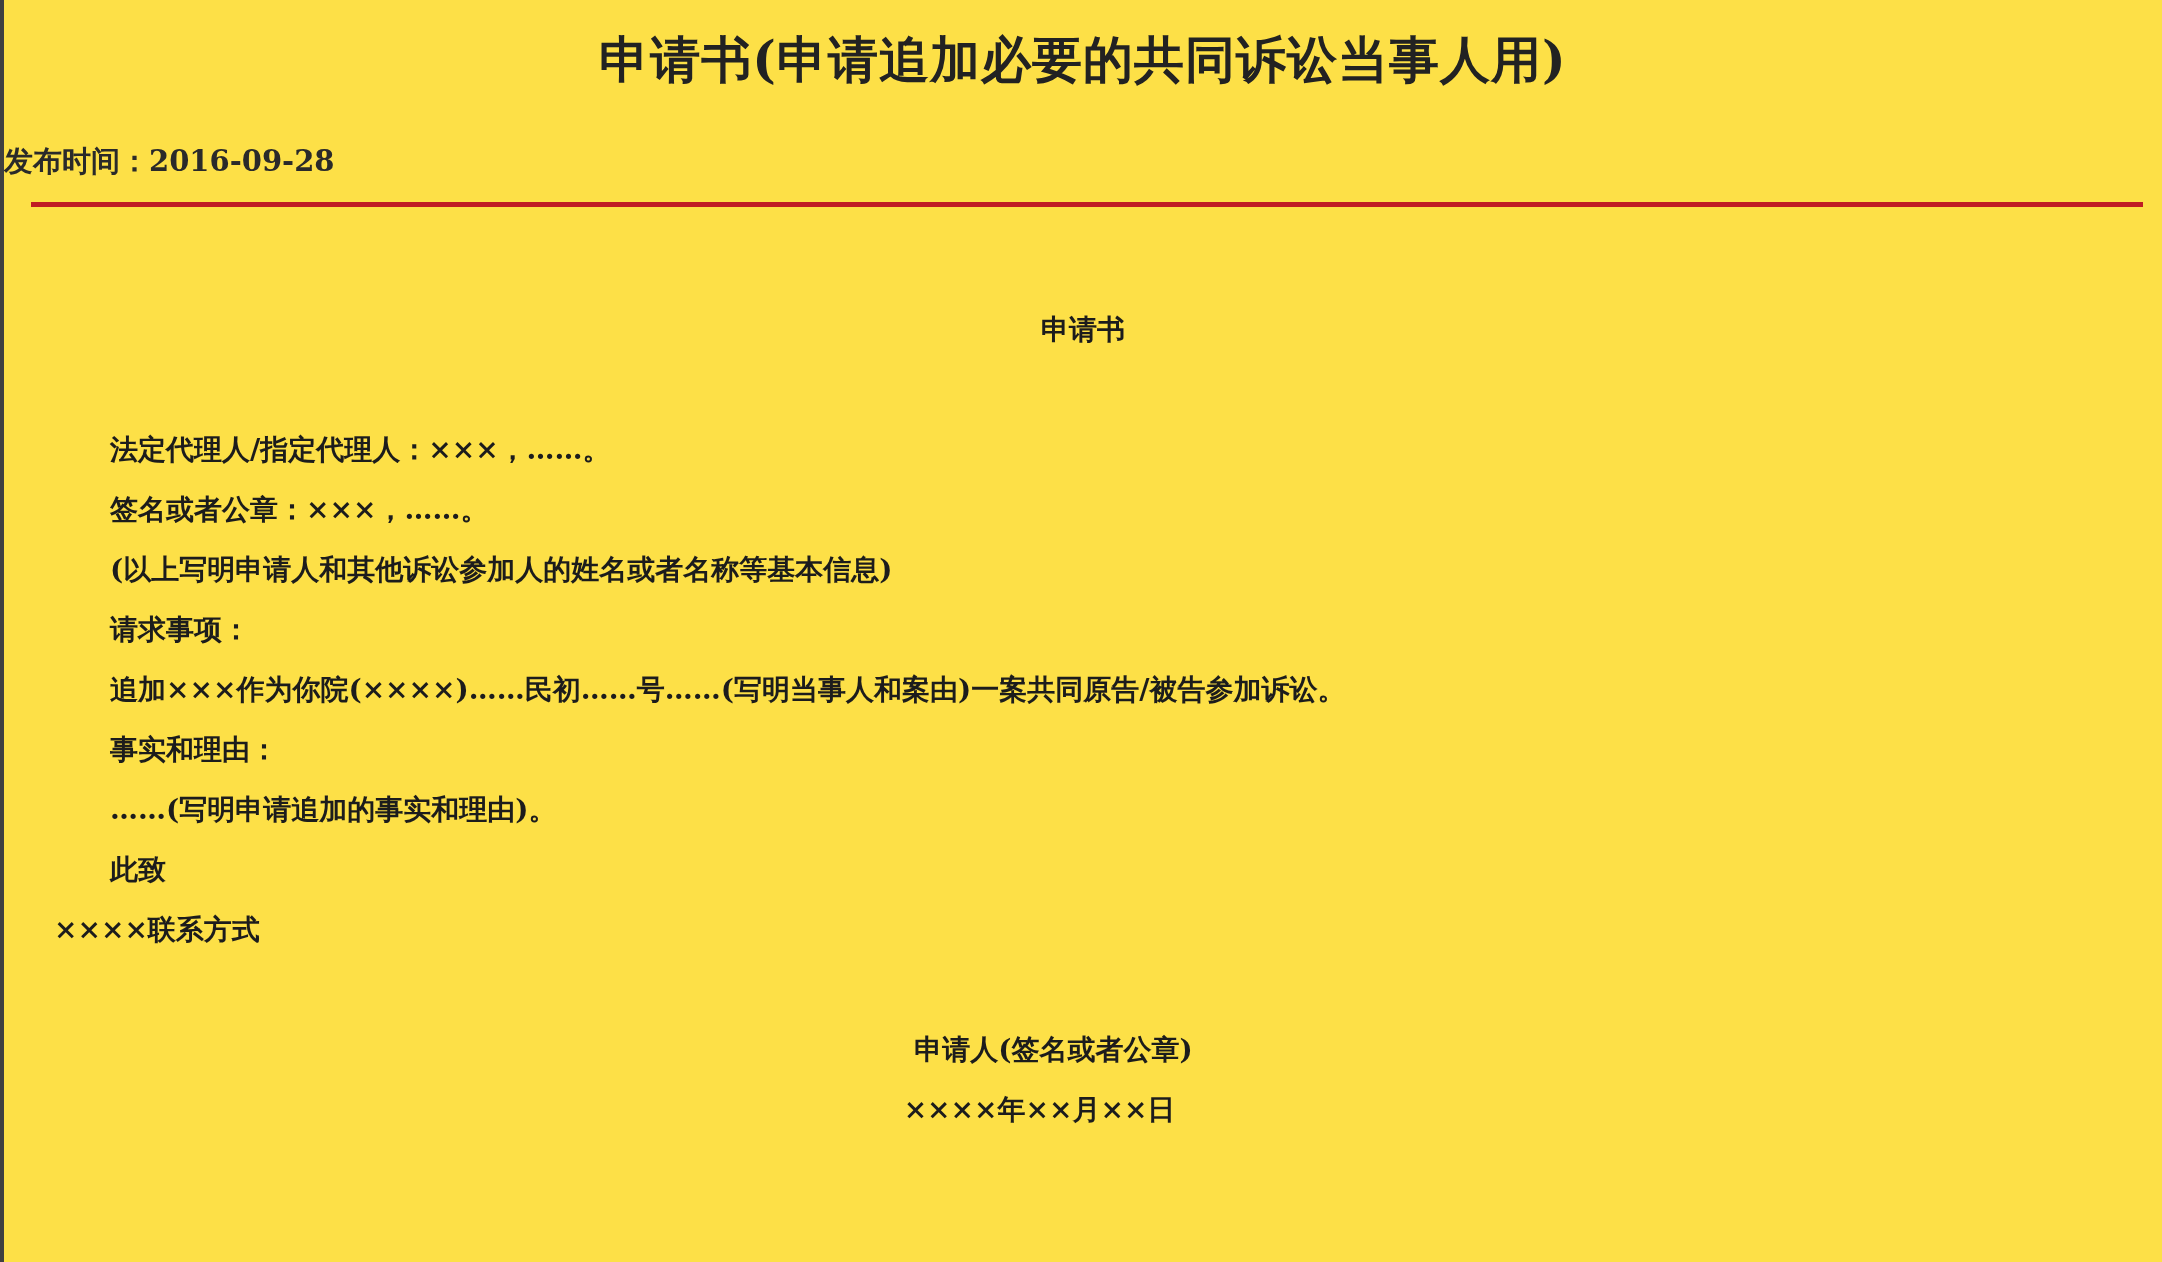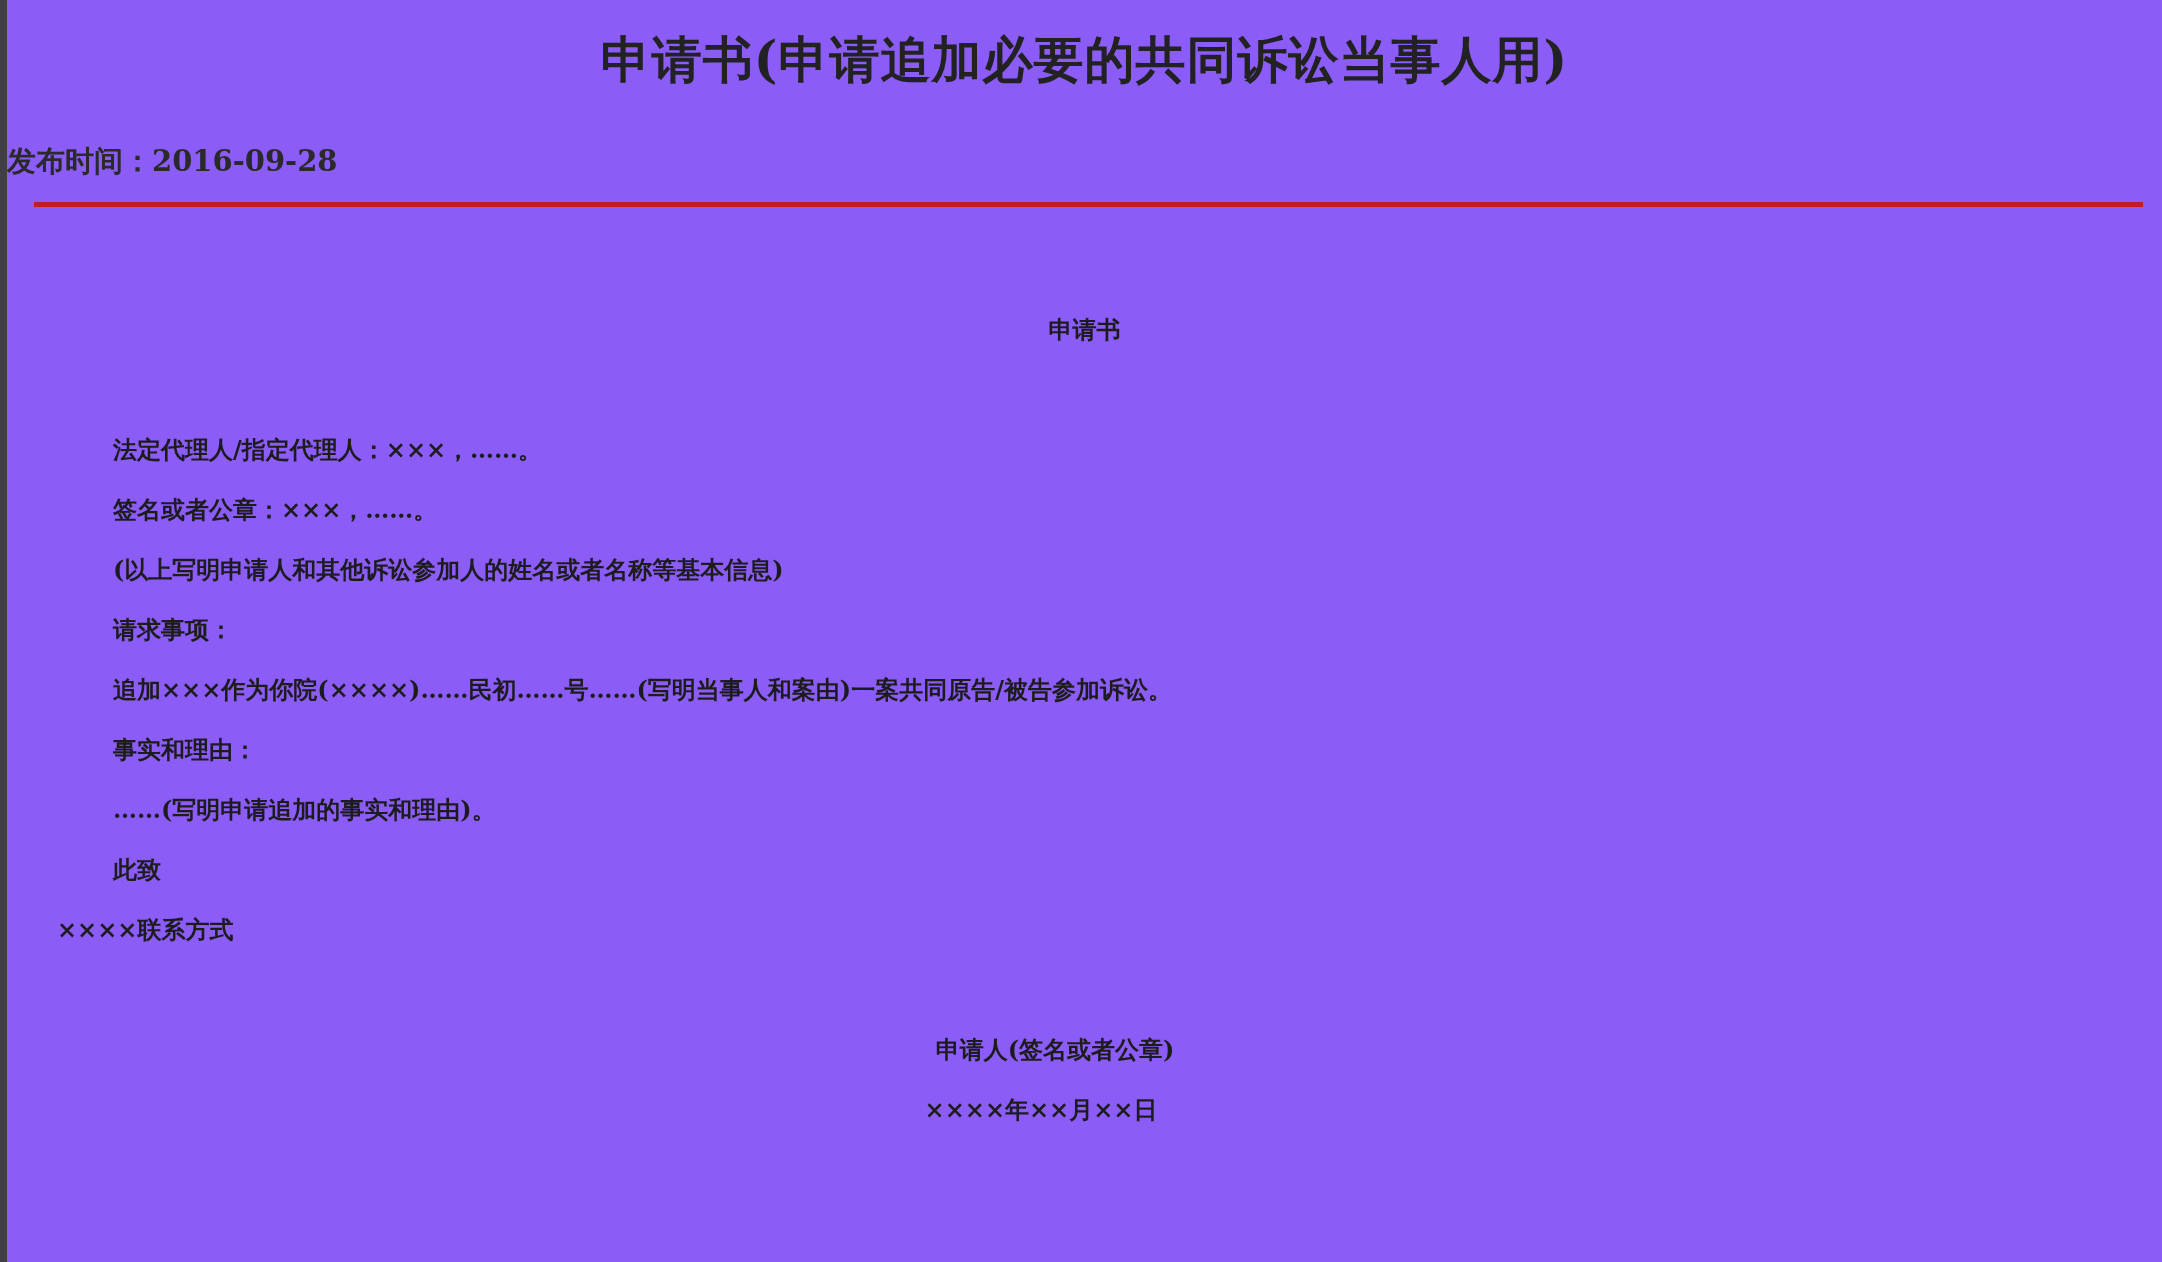--- a/index.html
+++ b/index.html
@@ -5,22 +5,22 @@
   html, body {
     margin: 0;
     padding: 0;
     background: #ffffff;
   }
   .page {
     position: relative;
     width: 2162px;
     height: 1262px;
     box-sizing: border-box;
-    background: #8b5cf6;
-    border-left: 7px solid #404040;
+    background: #fde047;
+    border-left: 4px solid #404040;
     font-family: "DejaVu Serif", "Liberation Serif", serif;
     color: #1c1c1c;
     overflow: hidden;
   }
   .page-title {
     padding-top: 25px;
     height: 70px;
     line-height: 70px;
     text-align: center;
     font-size: 50px;
@@ -37,21 +37,21 @@
     font-size: 29px;
     font-weight: bold;
     color: #2a2a2a;
   }
   .divider {
     margin: 21px 19px 0 27px;
     height: 5px;
     background: #c01d23;
   }
   .doc {
-    font-size: 24px;
+    font-size: 28px;
     font-weight: bold;
     line-height: 60px;
     padding: 0 30px;
     color: #1c1c1c;
   }
   .doc-heading {
     margin-top: 93px;
     margin-bottom: 60px;
     text-align: center;
     height: 60px;

